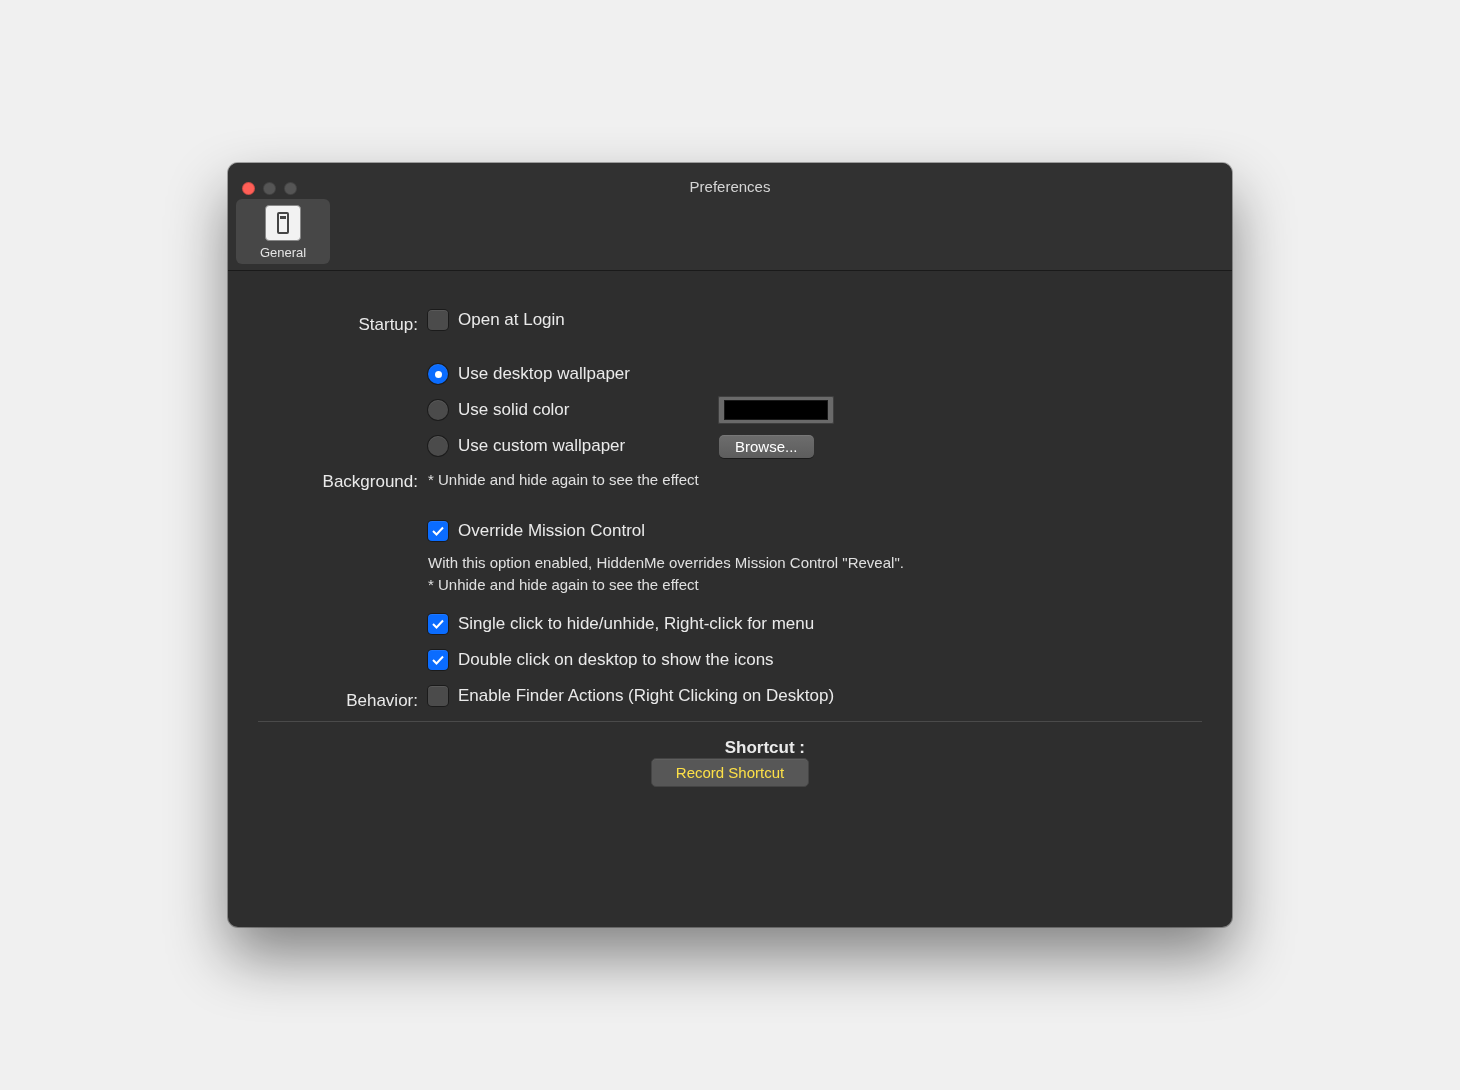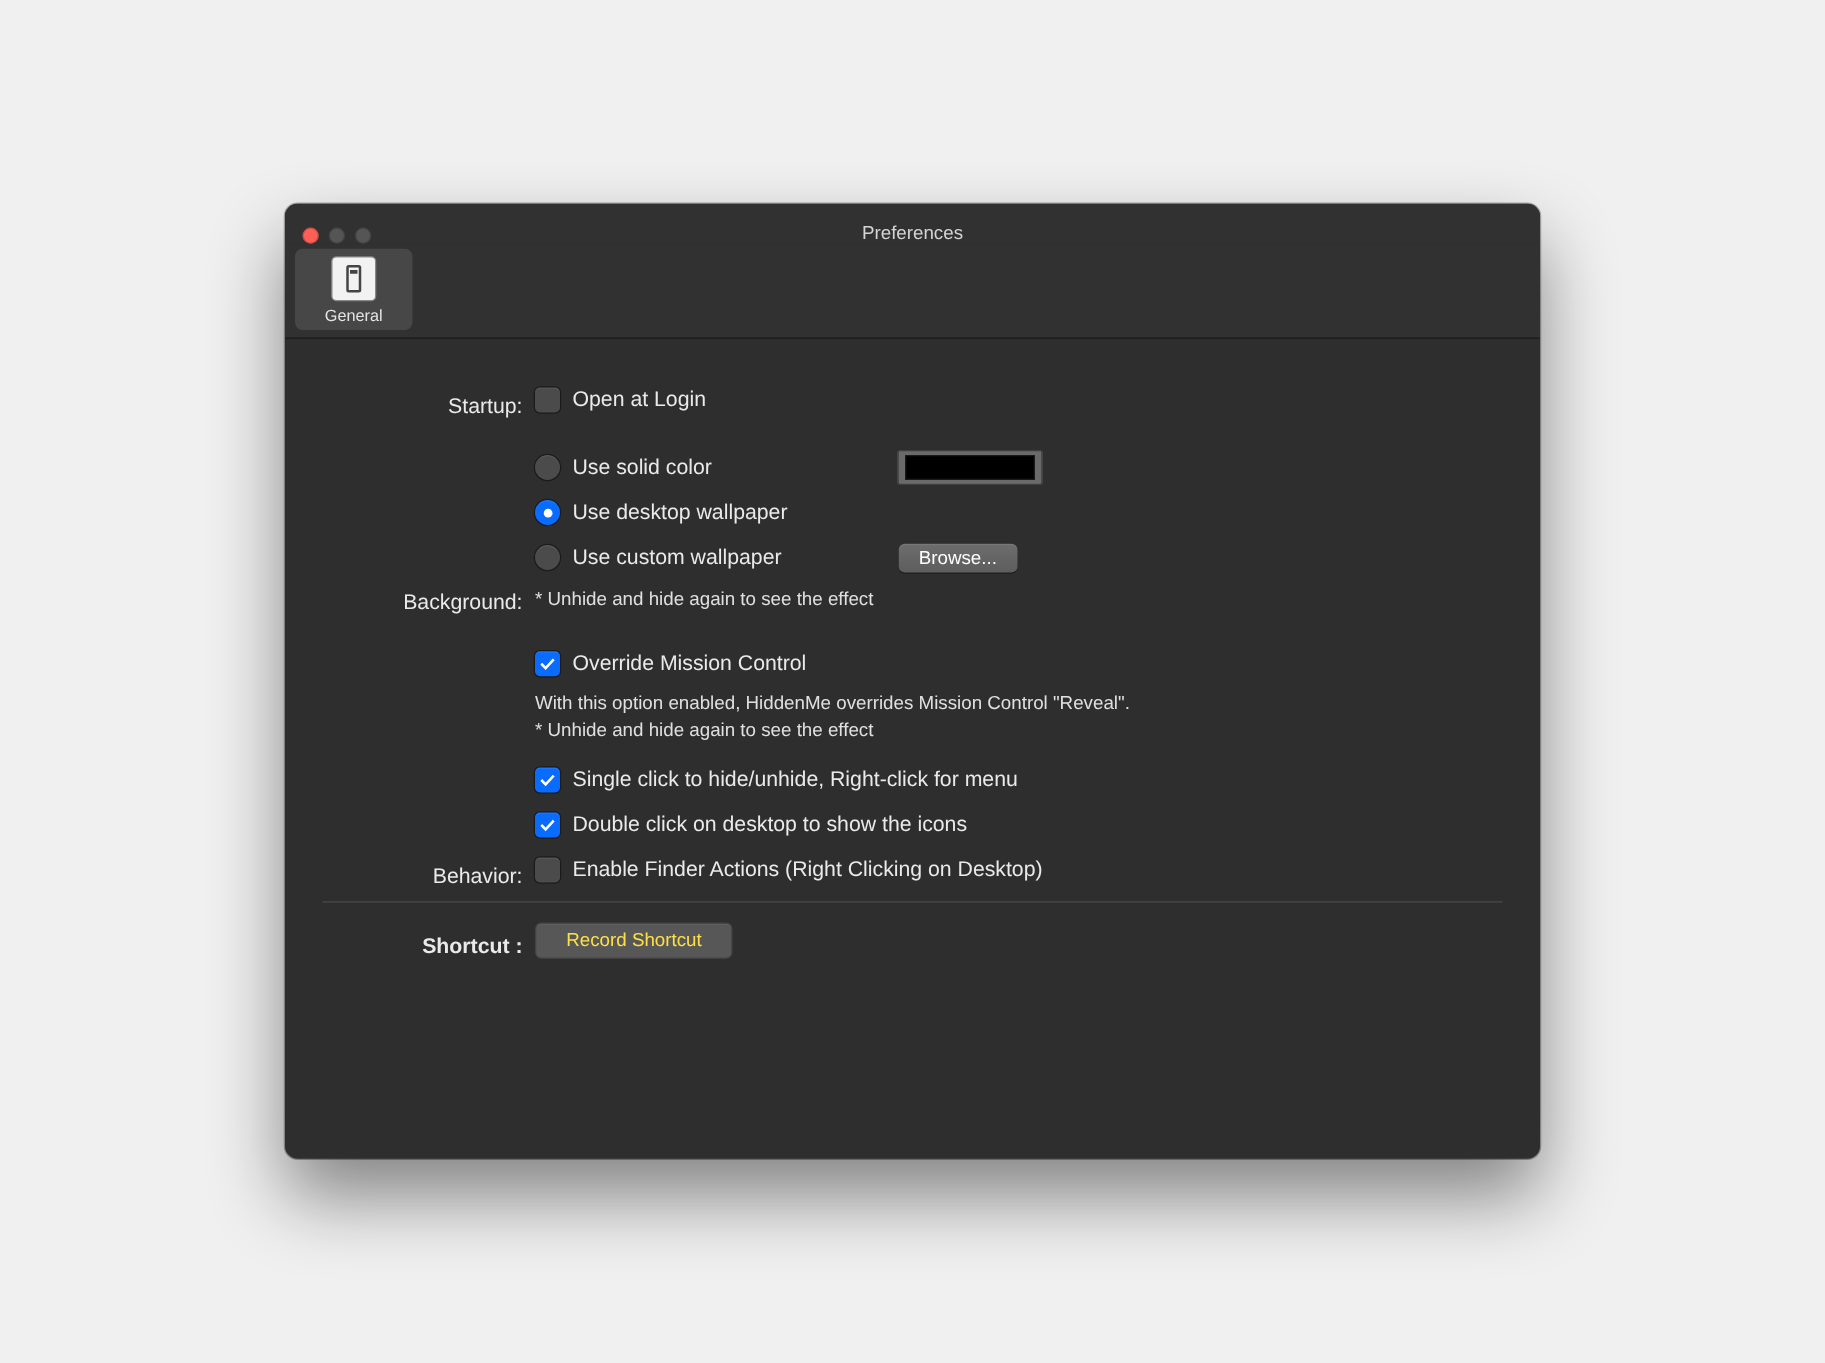--- a/index.html
+++ b/index.html
@@ -168,21 +168,21 @@
   .browse-wrap { margin-left: 21px; }
 
   .section-gap { height: 14px; }
 
   .hr {
     height: 1px; background: #4a4a4a;
     margin: 10px 0 16px 0;
   }
 
   .shortcut-row {
-    display: flex; align-items: flex-end;
+    display: flex; align-items: center; flex-direction: column;
   }
   .shortcut-label {
     width: 170px; text-align: right; padding-right: 10px;
     font-weight: 700;
   }
   .record-btn {
     background: #575757;
     color: #fde047;
     font-size: 15px;
     padding: 5px 24px;
@@ -227,29 +227,29 @@
         </div>
       </div>
     </div>
 
     <div class="section-gap"></div>
 
     <div class="row">
       <div class="label-col">Background:</div>
       <div class="ctrl-col">
         <div class="line">
+          <div class="radio selected"></div>
+          <span>Use desktop wallpaper</span>
+        </div>
+        <div class="line">
           <div class="radio"></div>
           <span style="min-width:160px">Use solid color</span>
           <div class="color-well" style="margin-left:90px">
             <div class="color-inner"></div>
           </div>
-        </div>
-        <div class="line">
-          <div class="radio selected"></div>
-          <span>Use desktop wallpaper</span>
         </div>
         <div class="line">
           <div class="radio"></div>
           <span style="min-width:230px">Use custom wallpaper</span>
           <div class="btn browse-wrap">Browse...</div>
         </div>
         <div class="note">* Unhide and hide again to see the effect</div>
       </div>
     </div>
 

